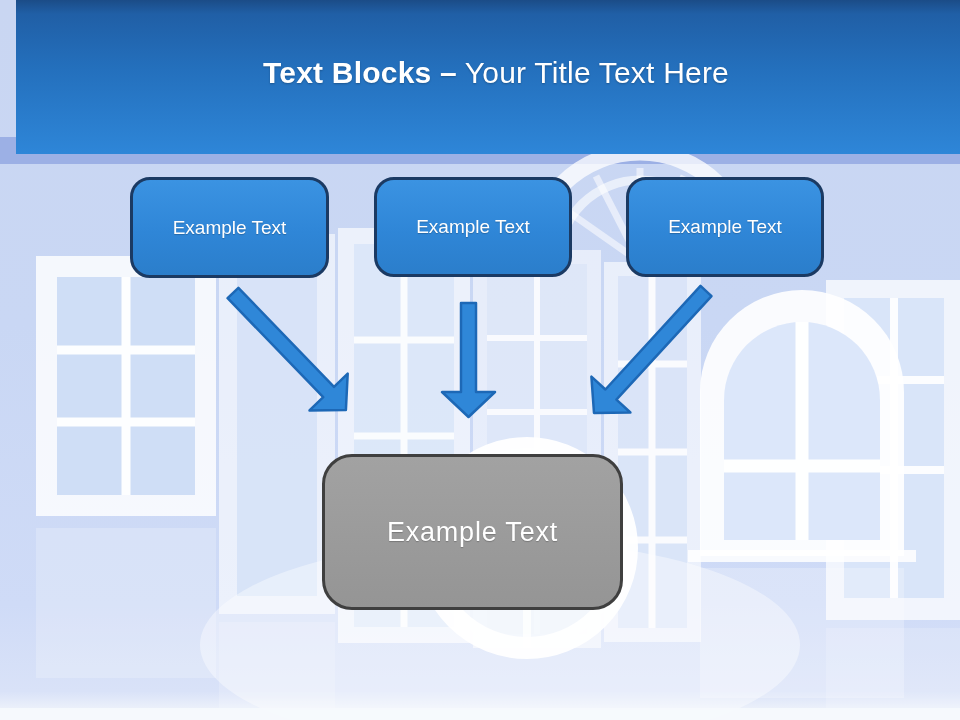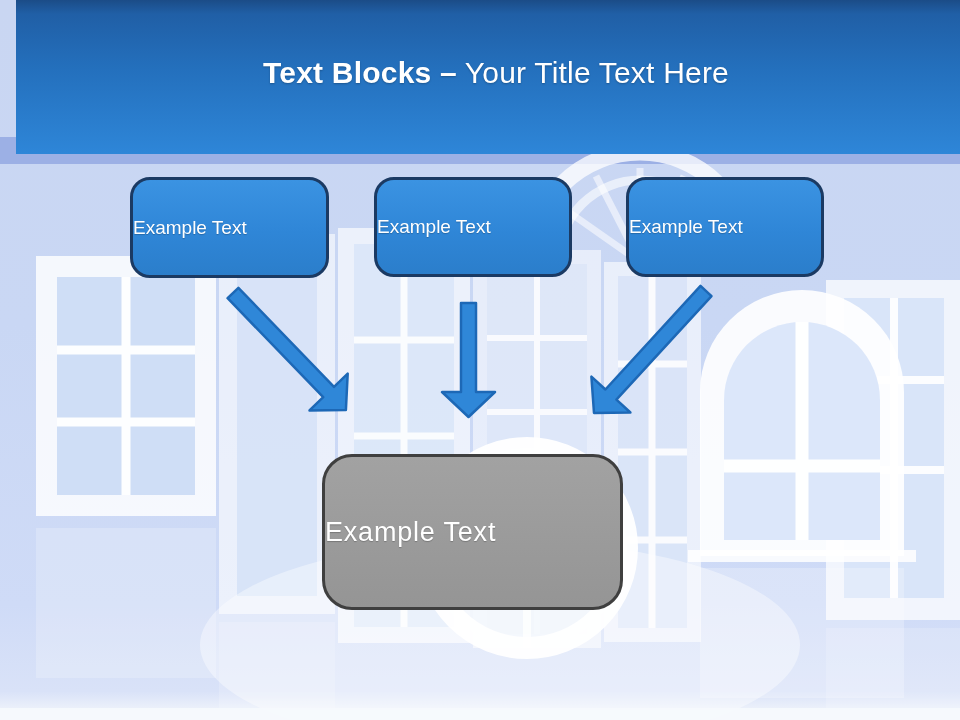--- a/index.html
+++ b/index.html
@@ -24,21 +24,21 @@
   .band{
     position:absolute;left:0;top:137px;width:960px;height:27px;z-index:1;
     background:#9cb0e5;
   }
   
   .bg-svg{position:absolute;left:0;top:0;width:960px;height:720px;z-index:2;}
   
   .arrow-svg{position:absolute;left:0;top:0;width:960px;height:720px;z-index:4;pointer-events:none;}
   
   .block{
-    position:absolute;z-index:5;display:flex;align-items:center;justify-content:flex-start;
+    position:absolute;z-index:5;display:flex;align-items:center;justify-content:center;
     color:#ffffff;text-shadow:0 1px 1px rgba(0,0,0,0.22);box-sizing:border-box;
   }
   .block.blue{
     background:linear-gradient(180deg,#3b93e2 0%,#2f86d7 55%,#2b7ecb 100%);
     border:3px solid #1b3a63;border-radius:20px;font-size:19px;
   }
   .b1{left:130px;top:177px;width:199px;height:101px;}
   .b2{left:374px;top:177px;width:198px;height:100px;}
   .b3{left:626px;top:177px;width:198px;height:100px;}
   .block.gray{

